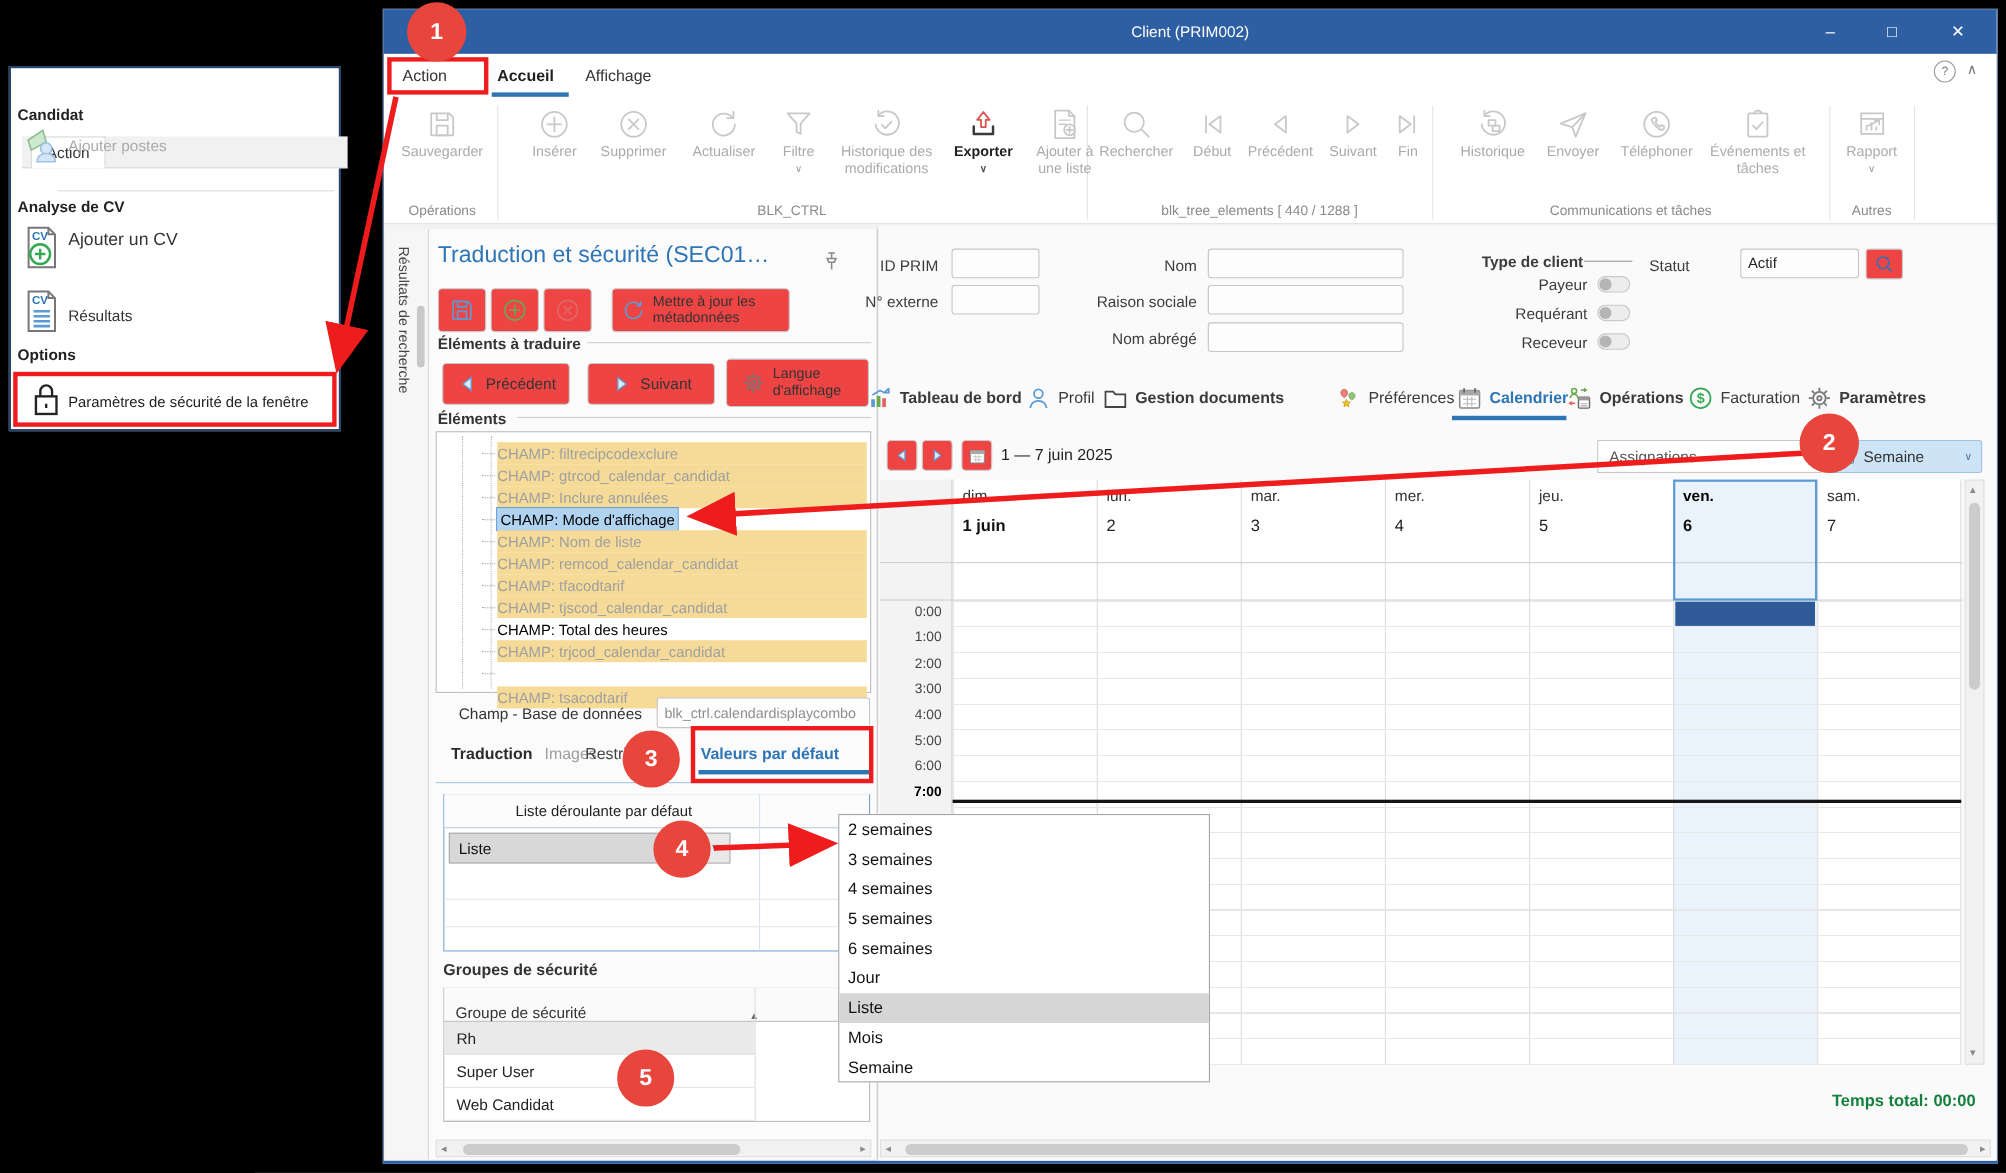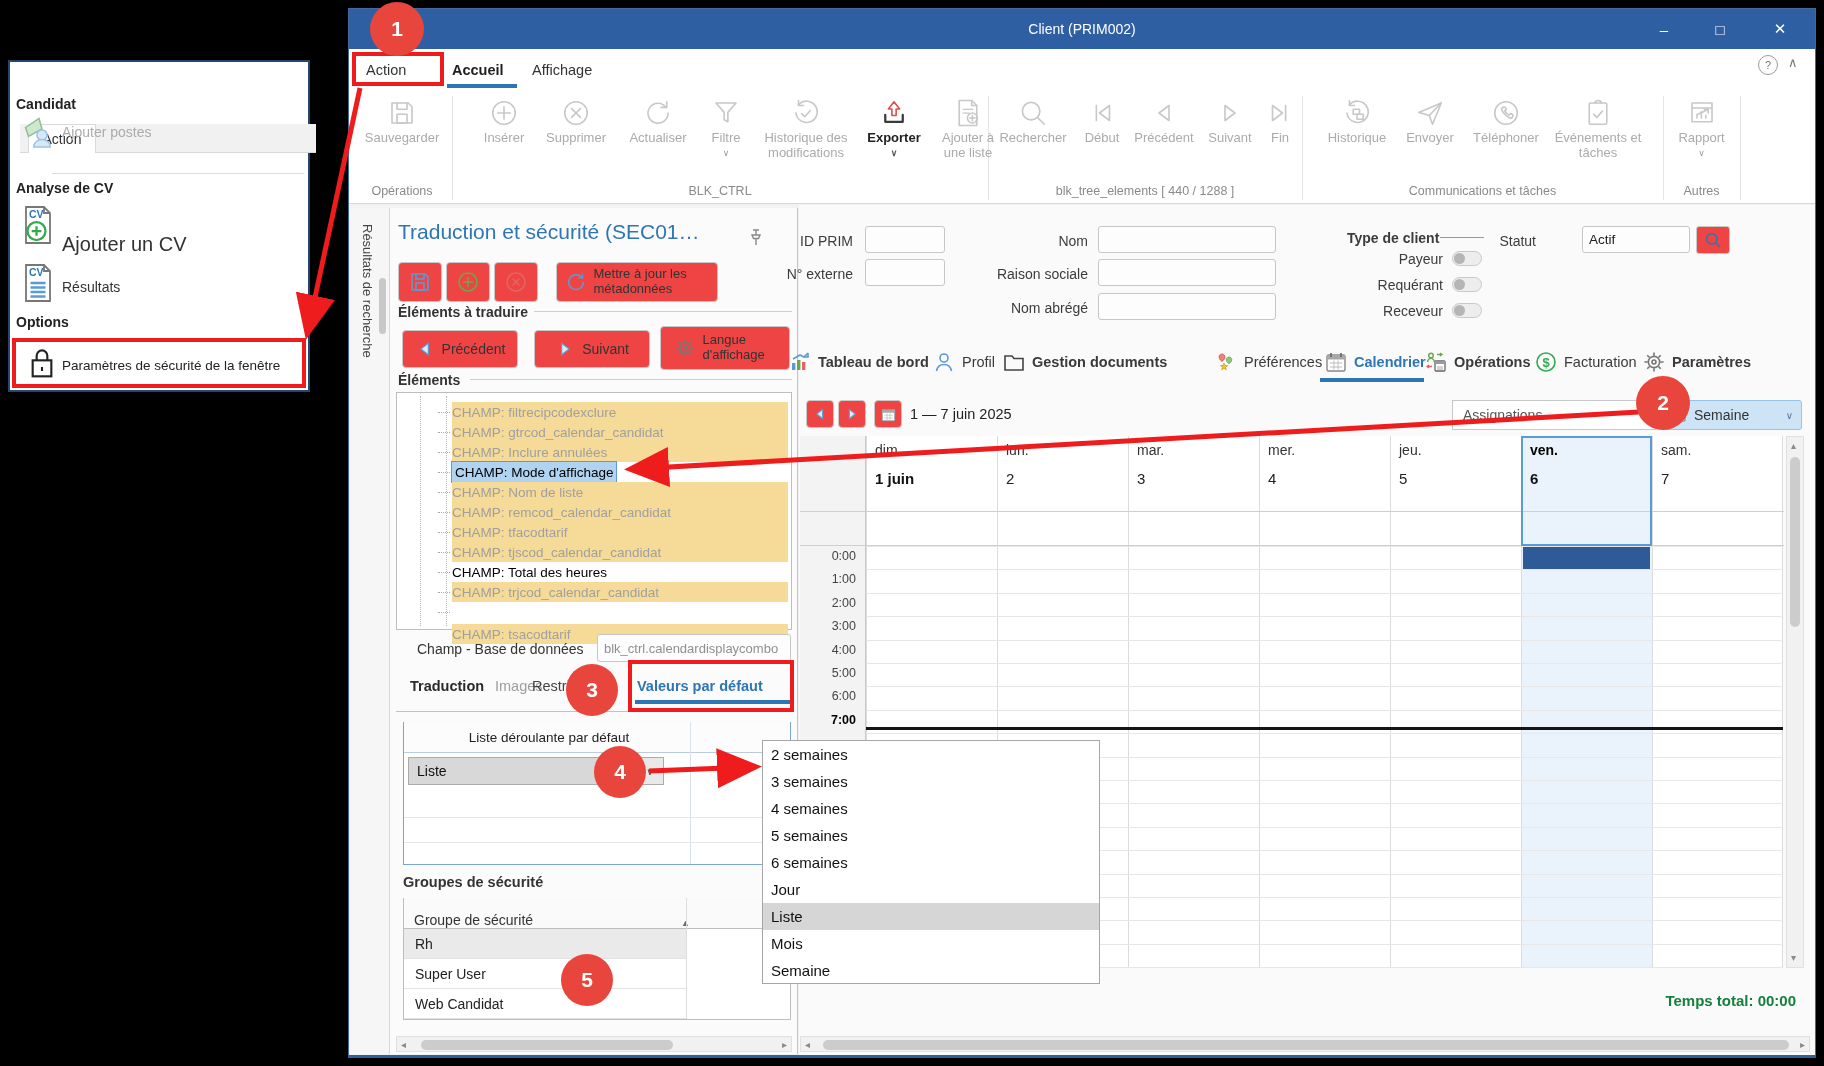--- a/index.html
+++ b/index.html
@@ -61,21 +61,21 @@
   <div class="abs lbl" style="left:62px;top:124px;font-size:14px;color:#ABABAB;">Ajouter postes</div>
   <div class="abs" style="left:52px;top:173px;width:252px;height:1px;background:#DCDCDC;"></div>
   <div class="abs lbl" style="left:16px;top:180px;font-weight:bold;font-size:14px;">Analyse de CV</div>
   <svg class="abs" style="left:20px;top:204px;" width="36" height="42" viewBox="0 0 24 28">
     <path d="M4 2h12l4 4v20H4z" fill="#fff" stroke="#777" stroke-width="1.2"></path>
     <path d="M16 2v4h4" fill="none" stroke="#777" stroke-width="1.2"></path>
     <text x="6" y="9.5" font-size="7" font-weight="bold" fill="#2E75B6" font-family="Liberation Sans,sans-serif">CV</text>
     <circle cx="11" cy="18" r="6" fill="#fff" stroke="#34A853" stroke-width="1.5"></circle>
     <path d="M11 14.8v6.4M7.8 18h6.4" stroke="#34A853" stroke-width="1.5"></path>
   </svg>
-  <div class="abs lbl" style="left:62px;top:233px;font-size:20px;color:#333;">Ajouter un CV</div>
+  <div class="abs lbl" style="left:62px;top:210px;font-size:16px;color:#333;">Ajouter un CV</div>
   <svg class="abs" style="left:20px;top:262px;" width="36" height="42" viewBox="0 0 24 28">
     <path d="M4 2h12l4 4v20H4z" fill="#fff" stroke="#777" stroke-width="1.2"></path>
     <path d="M16 2v4h4" fill="none" stroke="#777" stroke-width="1.2"></path>
     <text x="6" y="9.5" font-size="7" font-weight="bold" fill="#2E75B6" font-family="Liberation Sans,sans-serif">CV</text>
     <path d="M7 14h10M7 17h10M7 20h10M7 23h10" stroke="#5B9BD5" stroke-width="1.6"></path>
   </svg>
   <div class="abs lbl" style="left:62px;top:279px;font-size:14px;color:#333;">Résultats</div>
   <div class="abs lbl" style="left:16px;top:314px;font-weight:bold;font-size:14px;">Options</div>
   <svg class="abs" style="left:26px;top:344px;" width="32" height="38" viewBox="0 0 24 28">
     <rect x="5" y="12" width="14" height="12" fill="#fff" stroke="#222" stroke-width="1.6"></rect>

